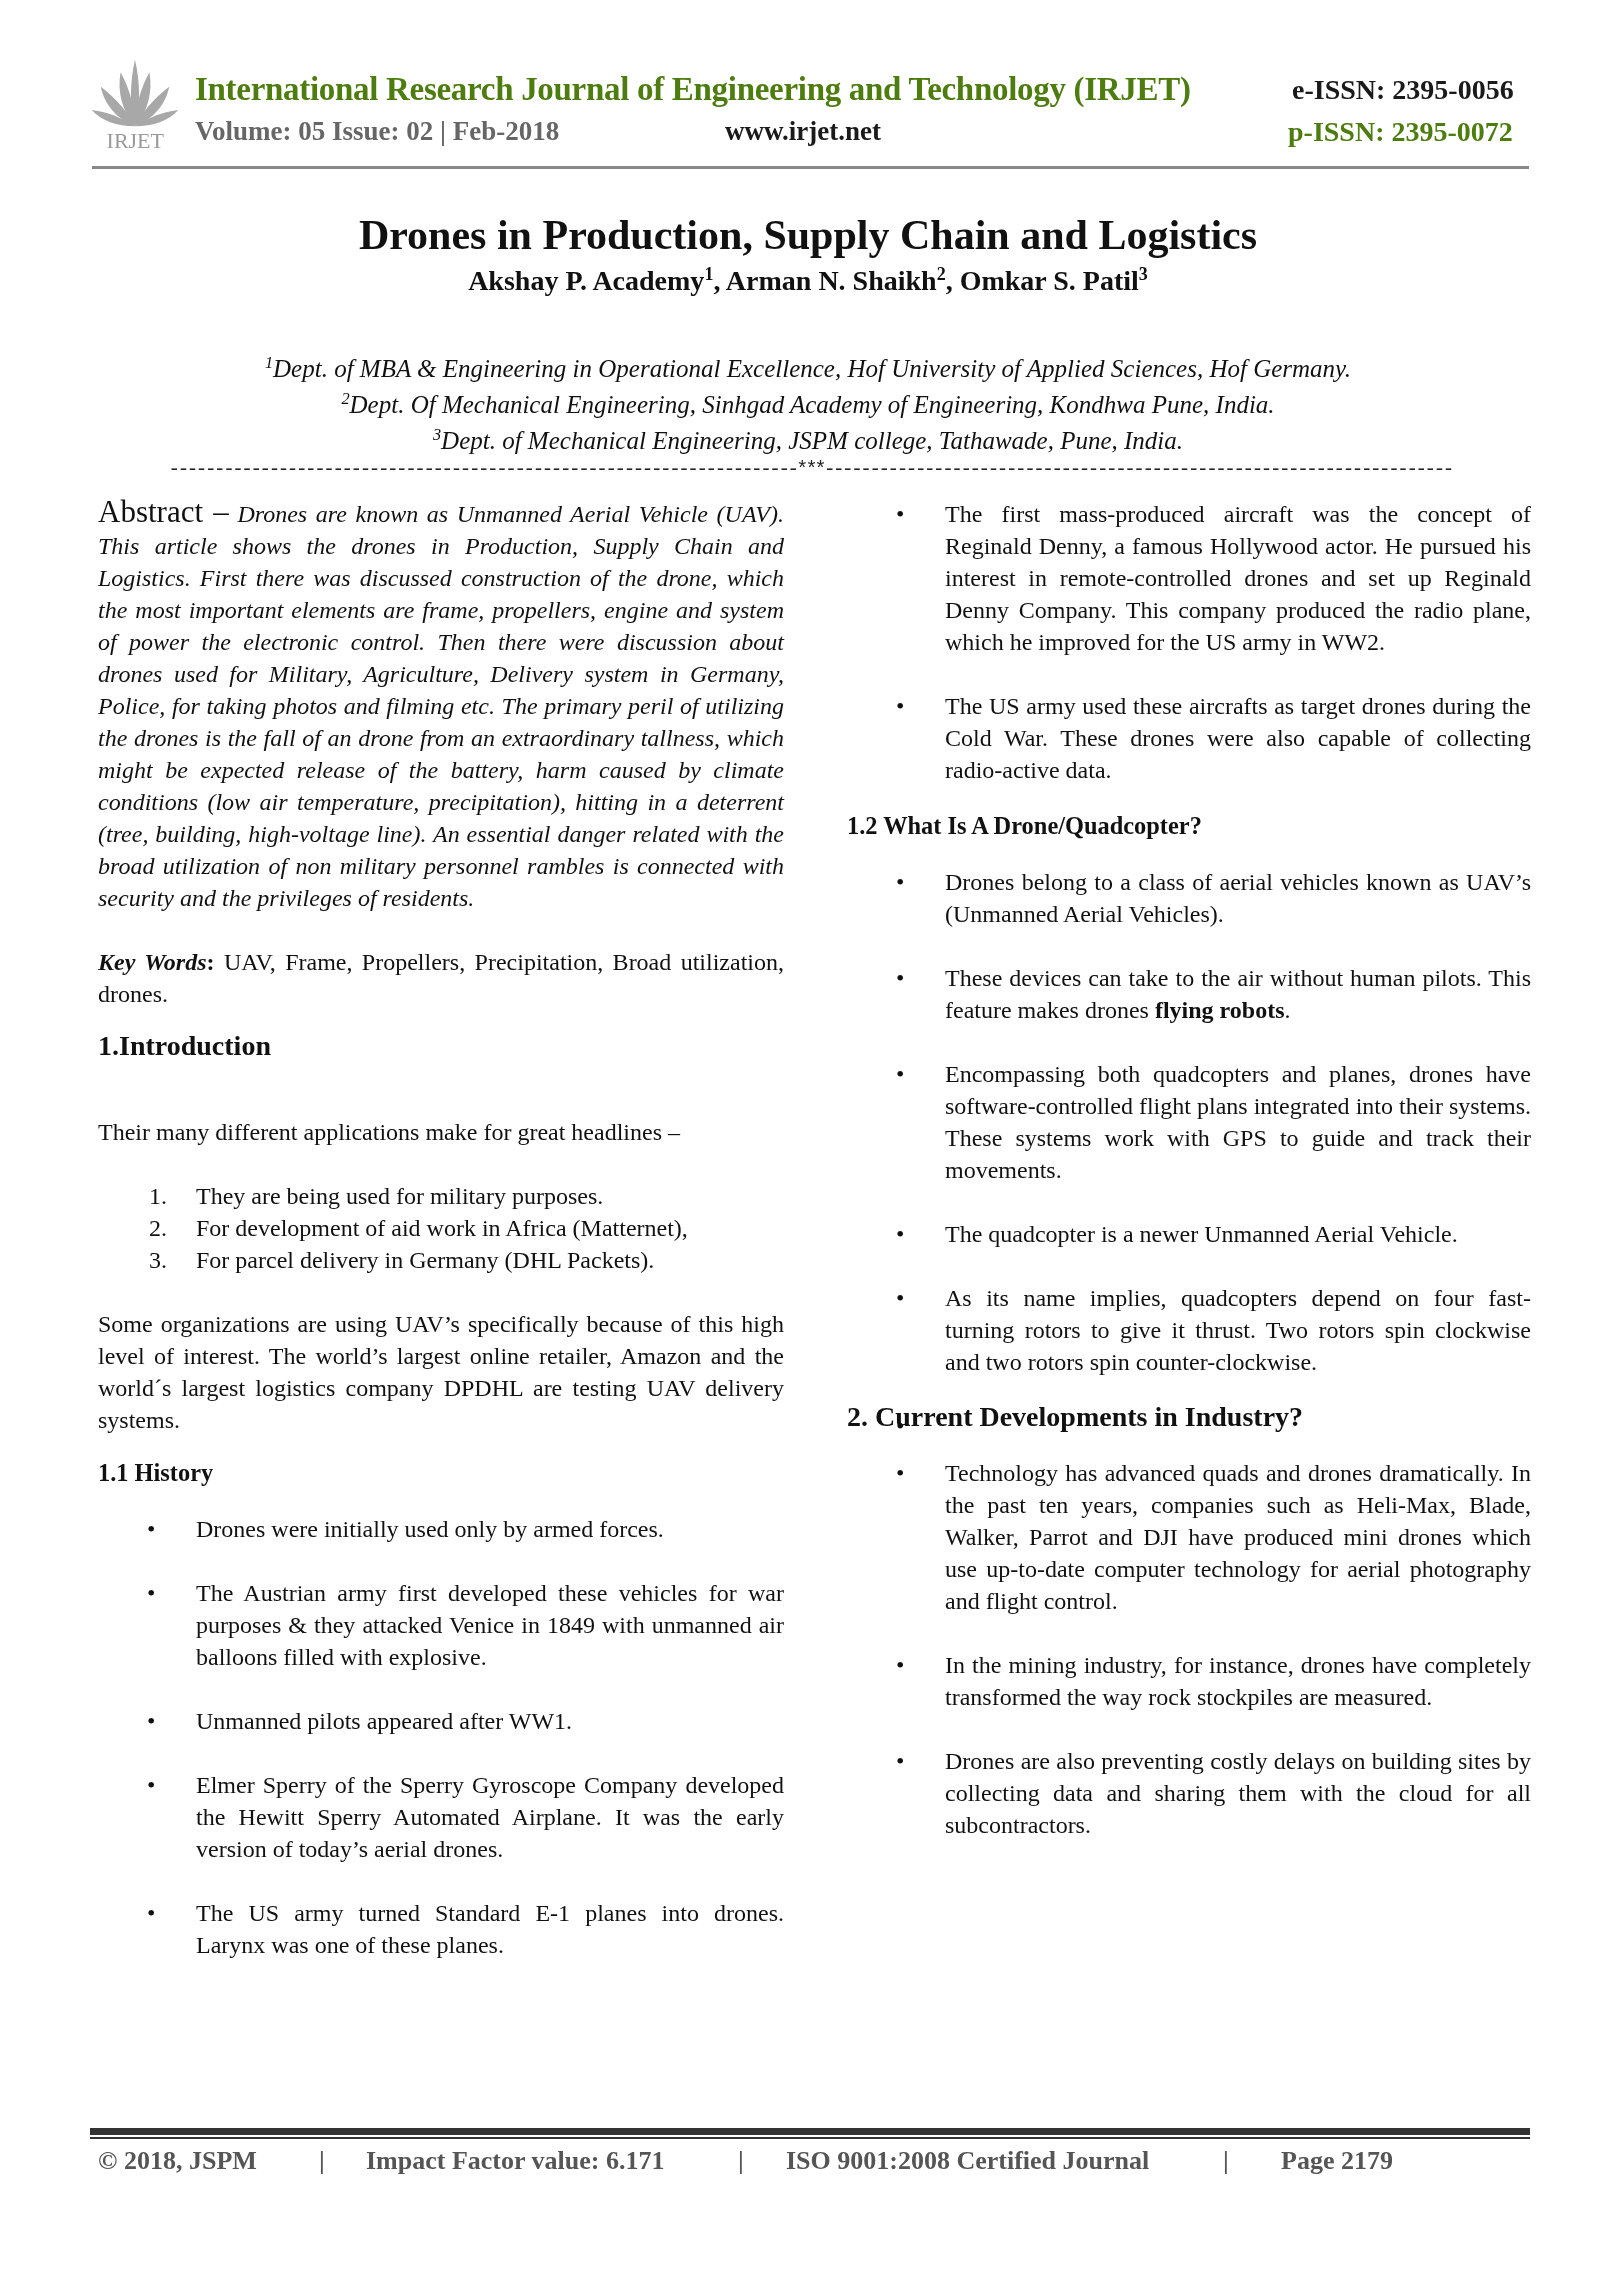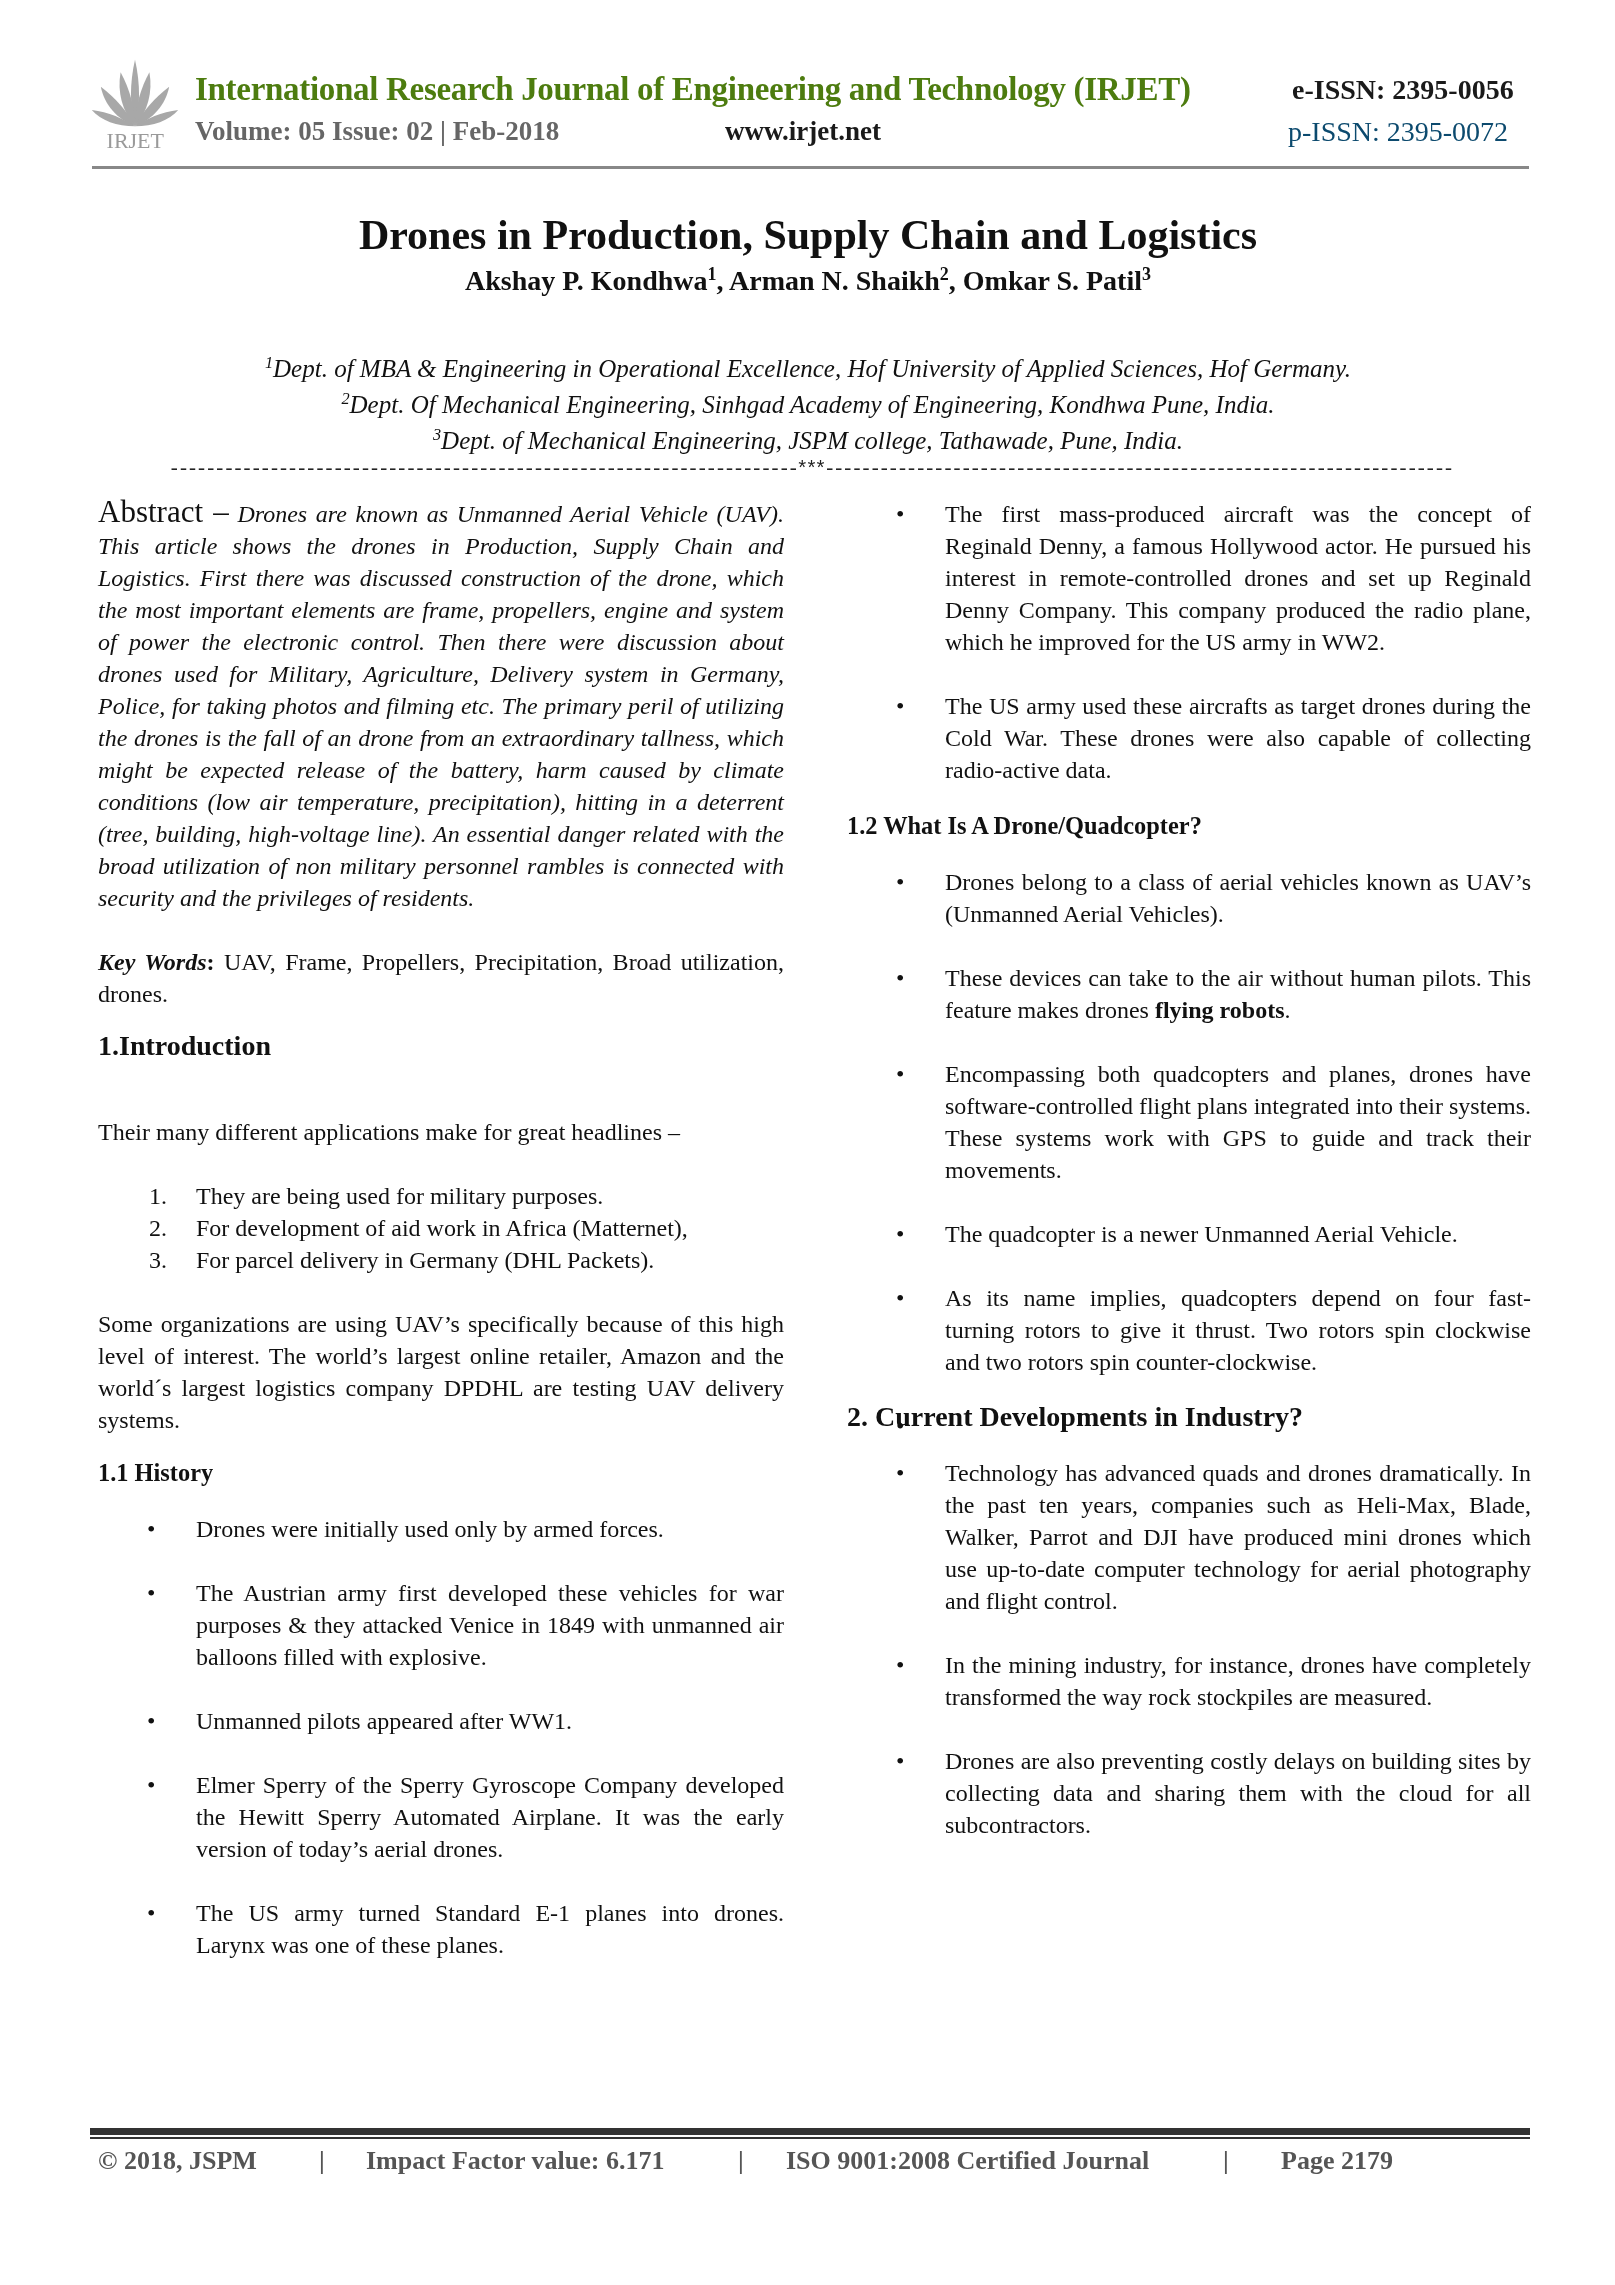--- a/index.html
+++ b/index.html
@@ -9,21 +9,21 @@
 
   
   .logo { left: 90px; top: 56px; width: 90px; height: 100px; }
   .logo-text { position: absolute; left: 1.8px; bottom: 1.8px; width: 87px; text-align: center;
                font-family: "Liberation Serif", serif; font-size: 22px; color: #9a9a9a; letter-spacing: 0px; }
   .journal-title { left: 195px; top: 71px; font-size: 33px; font-weight: bold; color: #4d7c0f;
                    font-family: "Liberation Serif", serif; white-space: nowrap; letter-spacing: -0.3px; }
   .eissn { left: 1292px; top: 74px; font-size: 28px; font-weight: bold; color: #1a1a1a; white-space: nowrap; }
   .volume { left: 195px; top: 116px; font-size: 27px; color: #666; font-weight: bold; white-space: nowrap; }
   .website { left: 725px; top: 116px; font-size: 27px; font-weight: bold; color: #1a1a1a; white-space: nowrap; }
-  .pissn { left: 1288px; top: 116px; font-size: 28px; font-weight: normal; color: #0c4a6e; white-space: nowrap; }
+  .pissn { left: 1288px; top: 116px; font-size: 28px; font-weight: bold; color: #4d7c0f; white-space: nowrap; }
   .header-rule { left: 92px; top: 166px; width: 1437px; height: 2.7px; background: #888; }
 
   
   .paper-title { left: 0; width: 1616px; top: 197px; text-align: center; font-size: 42px; font-weight: bold; color: #111; margin-top: 14px; }
   .authors { left: 0; width: 1616px; top: 264px; text-align: center; font-size: 28px; font-weight: bold; }
   .authors sup { font-size: 18px; }
   .affil { left: 0; width: 1616px; text-align: center; font-size: 25px; font-style: italic; }
   .affil sup { font-size: 16.3px; }
   .affil-1 { top: 353px; }
   .affil-2 { top: 389px; }
@@ -76,21 +76,21 @@
 </div>
 <div class="abs journal-title">International Research Journal of Engineering and Technology (IRJET)</div>
 <div class="abs eissn">e-ISSN: 2395-0056</div>
 <div class="abs volume">Volume: 05 Issue: 02 | Feb-2018</div>
 <div class="abs website">www.irjet.net</div>
 <div class="abs pissn">p-ISSN: 2395-0072</div>
 <div class="abs header-rule"></div>
 
 <div class="abs paper-title">Drones in Production, Supply Chain and Logistics</div>
 <div class="abs authors">
-  <span>Akshay P. Kondhwa</span><sup>1</sup><span>, </span><span>Arman N. Shaikh</span><sup>2</sup><span>, </span><span>Omkar S. Patil</span><sup>3</sup>
+  <span>Akshay P. Academy</span><sup>1</sup><span>, </span><span>Arman N. Shaikh</span><sup>2</sup><span>, </span><span>Omkar S. Patil</span><sup>3</sup>
 </div>
 <div class="abs affil affil-1"><sup>1</sup><span>Dept. of MBA &amp; Engineering in Operational Excellence, Hof University of Applied Sciences, Hof Germany.</span></div>
 <div class="abs affil affil-2"><sup>2</sup><span>Dept. Of Mechanical Engineering, Sinhgad Academy of Engineering, Kondhwa Pune, India.</span></div>
 <div class="abs affil affil-3"><sup>3</sup><span>Dept. of Mechanical Engineering, JSPM college, Tathawade, Pune, India.</span></div>
 <div class="abs divider">---------------------------------------------------------------------***---------------------------------------------------------------------</div>
 
 <div class="col col-left">
   <p><span class="abstract-head">Abstract –</span><span class="abstract-body"> Drones are known as Unmanned Aerial Vehicle (UAV). This article shows the drones in Production, Supply Chain and Logistics. First there was discussed construction of the drone, which the most important elements are frame, propellers, engine and system of power the electronic control. Then there were discussion about drones used for Military, Agriculture, Delivery system in Germany, Police, for taking photos and filming etc. The primary peril of utilizing the drones is the fall of an drone from an extraordinary tallness, which might be expected release of the battery, harm caused by climate conditions (low air temperature, precipitation), hitting in a deterrent (tree, building, high-voltage line). An essential danger related with the broad utilization of non military personnel rambles is connected with security and the privileges of residents.</span></p>
   <div class="gap-s"></div>
   <p><span class="kw-label">Key Words</span><b>:</b><span>  UAV, Frame, Propellers, Precipitation, Broad utilization, drones.</span></p>

